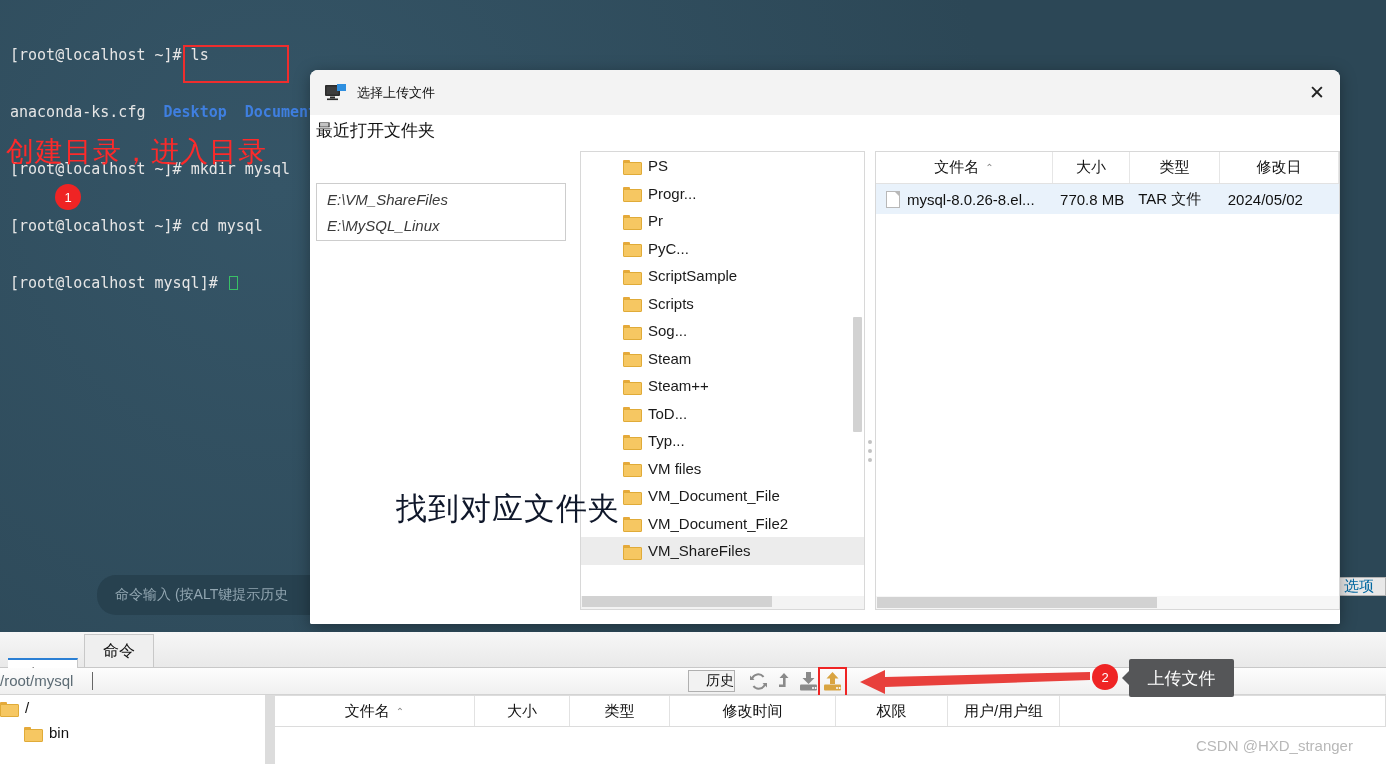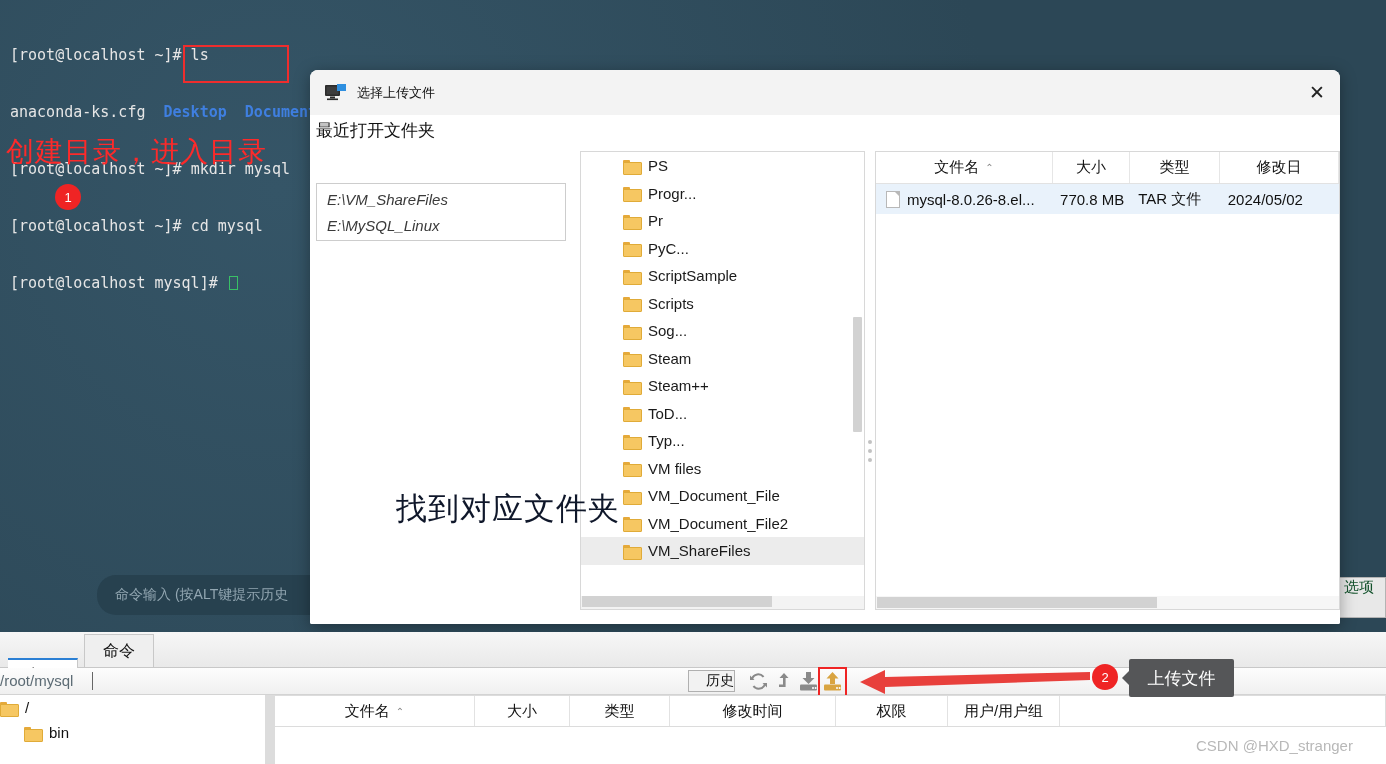--- a/index.html
+++ b/index.html
@@ -53,24 +53,24 @@
     font-family: "DejaVu Sans", sans-serif; z-index: 3; margin-left: 48px;
   }
   .cmd-input-hint {
     position: absolute; left: 97px; top: 575px; width: 232px; height: 40px;
     background: #27414f; border-radius: 19px;
     color: #93a7b2; font-size: 14px;
     display: flex; align-items: center; padding-left: 18px;
     overflow: hidden; white-space: nowrap;
   }
   .options-btn {
-    position: absolute; right: 0px; top: 577px; width: 54px; height: 41px;
+    position: absolute; right: 0px; top: 577px; width: 54px; height: 19px;
     background: #e8e8e8; border: 1px solid #b3b3b3;
-    font-size: 15px; display: flex; align-items: flex-start; justify-content: center;
-    color: #14532d;
+    font-size: 15px; display: flex; align-items: center; justify-content: center;
+    color: #0369a1;
   }
 
   
   .dialog {
     position: absolute; left: 310px; top: 70px; width: 1030px; height: 554px;
     background: #ffffff;
     border-radius: 8px 8px 2px 2px;
     box-shadow: 0 3px 16px rgba(0,0,0,0.35);
     overflow: hidden;
   }

